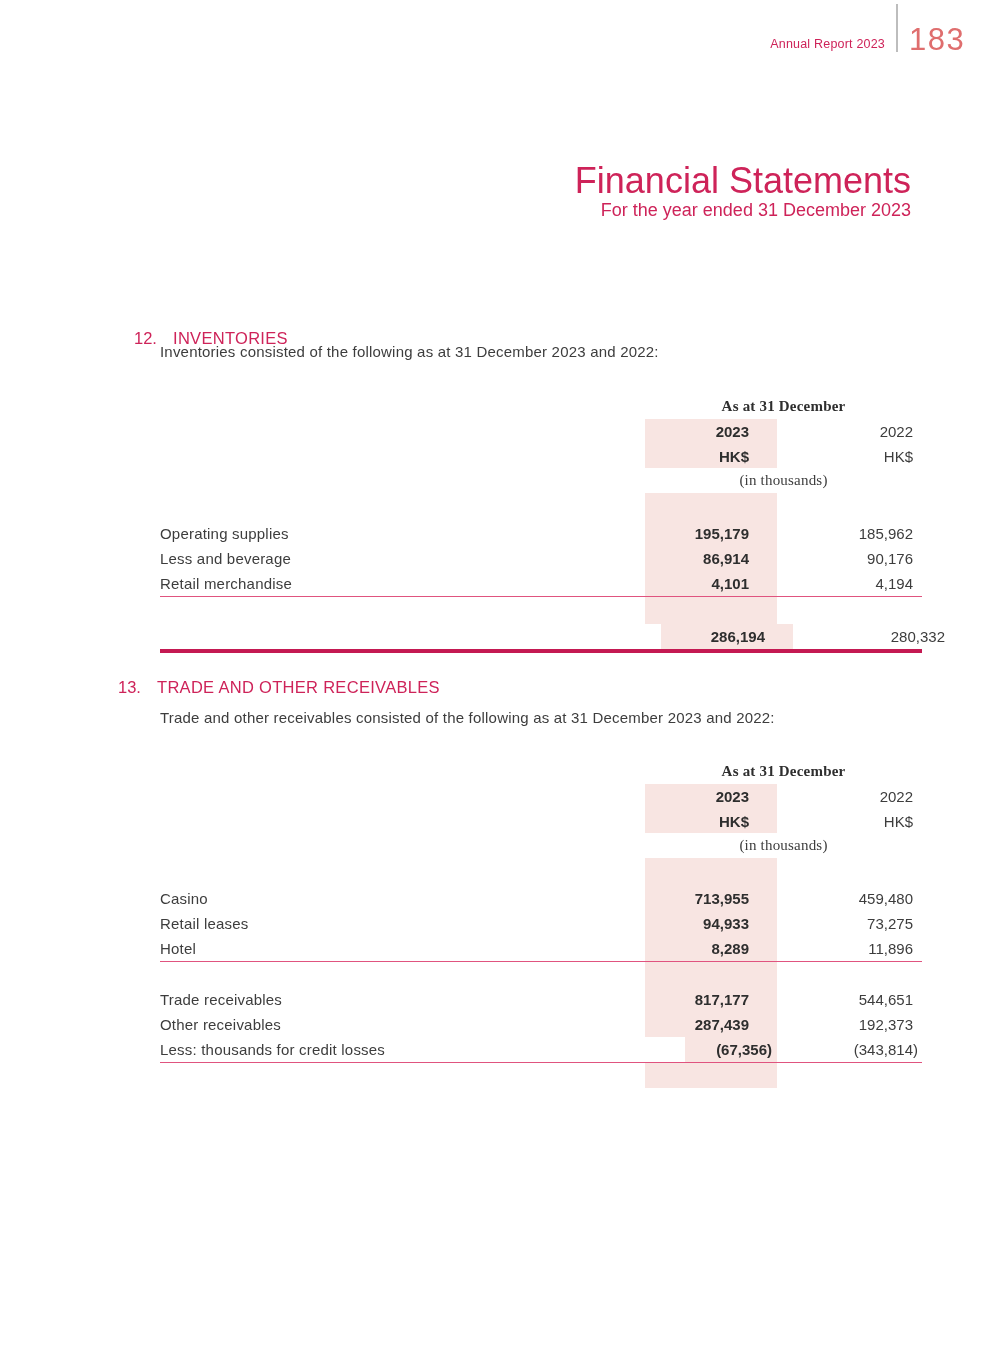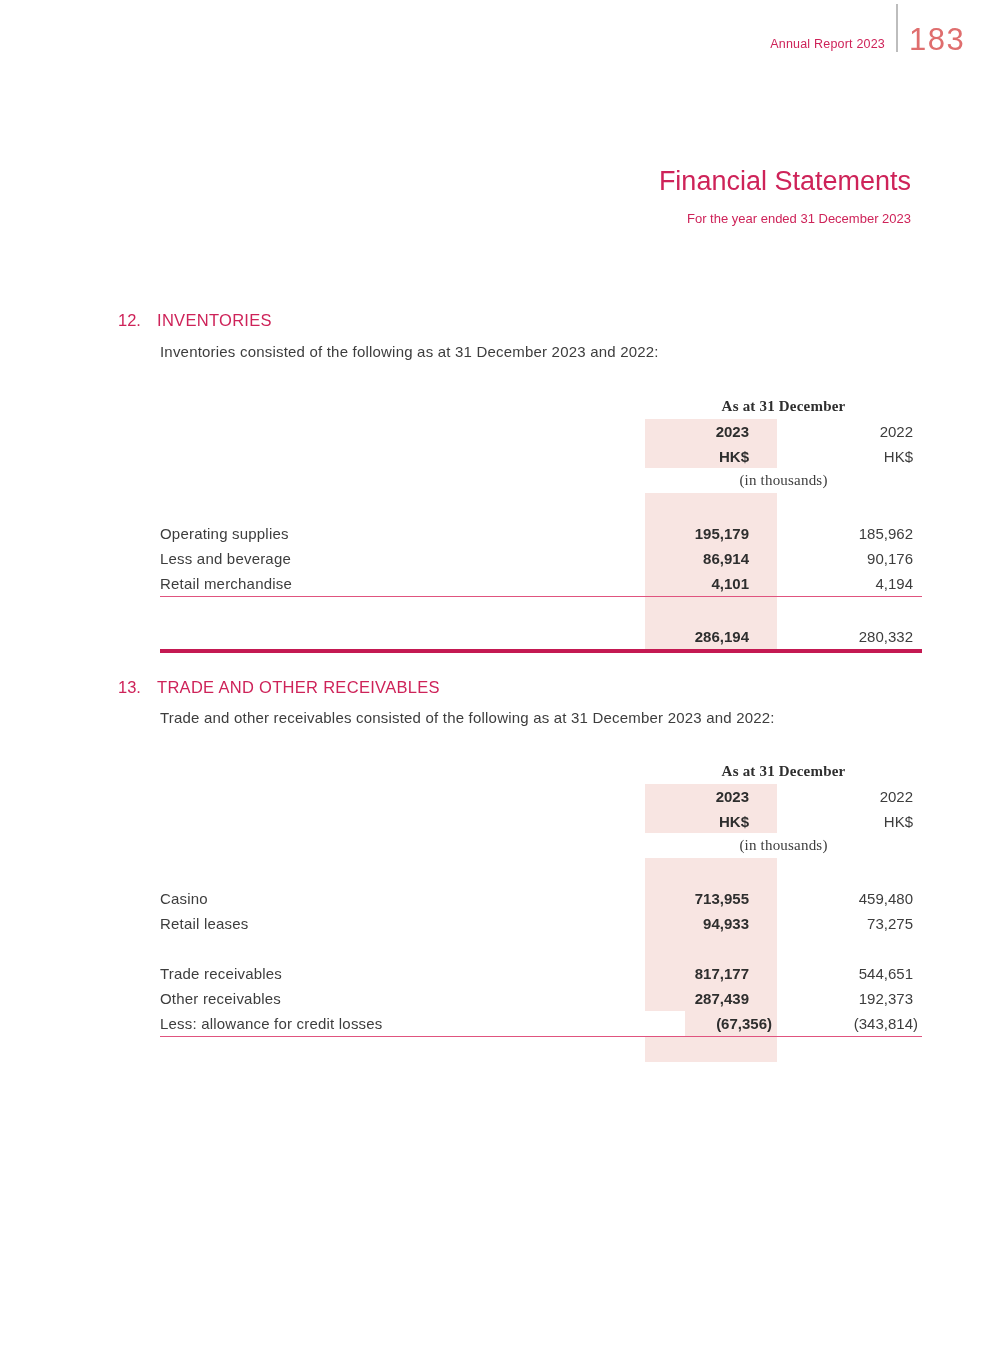--- a/index.html
+++ b/index.html
@@ -37,32 +37,32 @@
     font-size:31px;letter-spacing:1.5px;
     color:var(--page-number);
   }
 
   
   #title-block{
     top:166px;right:95px;
     text-align:right;
     color:var(--accent);
   }
-  #title-block .title{font-size:27px;line-height:30px;}
+  #title-block .title{font-size:36px;line-height:30px;}
   #title-block .subtitle{font-size:18.5px;font-weight:bold;line-height:21px;margin-top:4px;}
-  #title-block .period{font-size:13px;line-height:16px;margin-top:15px;}
+  #title-block .period{font-size:18px;line-height:16px;margin-top:6px;}
 
   
   .sec-heading{
     left:118px;display:flex;
     color:var(--accent);
     font-size:16.5px;letter-spacing:.3px;line-height:20px;
   }
   .sec-heading .sec-num{width:39px;flex:0 0 39px;letter-spacing:0;}
-  #sec12-heading{top:310px;}
+  #sec12-heading{top:328px;margin-left:16px;}
   #sec13-heading{top:677px;}
   .sec-intro{left:160px;font-size:15px;line-height:19px;letter-spacing:.2px;}
   #sec12-intro{top:342px;}
   #sec13-intro{top:708px;}
 
   
   .fin-table{left:160px;width:762px;font-size:15px;}
   #table1{top:394px;}
   #table2{top:759px;}
 
@@ -86,21 +86,21 @@
   .n22.paren{padding-right:4px;}
   .pinkbg{background:var(--pink-column-bg);}
   .span-cell{
     display:flex;align-items:center;justify-content:center;
     letter-spacing:.2px;
     font-family:Liberation Serif, serif;
   }
   .bold{font-weight:bold;color:#2e2e2e;}
 
   .rule-thin{border-bottom:1px solid var(--thin-rule);}
-  .rule-thick{border-bottom:4px solid var(--thick-rule);}
+  .rule-thick{border-bottom:4px solid var(--thick-rule);gap:16px;}
 </style>
 </head>
 <body>
 
 <div class="abs" id="report-label">Annual Report 2023</div>
 <div class="abs" id="header-divider"></div>
 <div class="abs" id="page-number">183</div>
 
 <div class="abs" id="title-block">
   <div class="title">Financial Statements</div>
@@ -197,37 +197,42 @@
   <div class="trow h25">
     <div class="cell lbl">Casino</div>
     <div class="cell n23">713,955</div>
     <div class="cell n22">459,480</div>
   </div>
   <div class="trow h25">
     <div class="cell lbl">Retail leases</div>
     <div class="cell n23">94,933</div>
     <div class="cell n22">73,275</div>
   </div>
+  <div class="trow h25 rule-thin">
+    <div class="cell lbl">Hotel</div>
+    <div class="cell n23">8,289</div>
+    <div class="cell n22">11,896</div>
+  </div>
   <div class="trow h25">
     <div class="cell"></div>
     <div class="cell pinkbg"></div>
     <div class="cell"></div>
   </div>
   <div class="trow h25">
     <div class="cell lbl">Trade receivables</div>
     <div class="cell n23">817,177</div>
     <div class="cell n22">544,651</div>
   </div>
   <div class="trow h25">
     <div class="cell lbl">Other receivables</div>
     <div class="cell n23">287,439</div>
     <div class="cell n22">192,373</div>
   </div>
   <div class="trow h25 rule-thin">
-    <div class="cell lbl">Less: allowance for credit losses</div>
+    <div class="cell lbl">Less: thousands for credit losses</div>
     <div class="cell n23 paren">(67,356)</div>
     <div class="cell n22 paren">(343,814)</div>
   </div>
   <div class="trow h25">
     <div class="cell"></div>
     <div class="cell pinkbg"></div>
     <div class="cell"></div>
   </div>
 </div>
 

